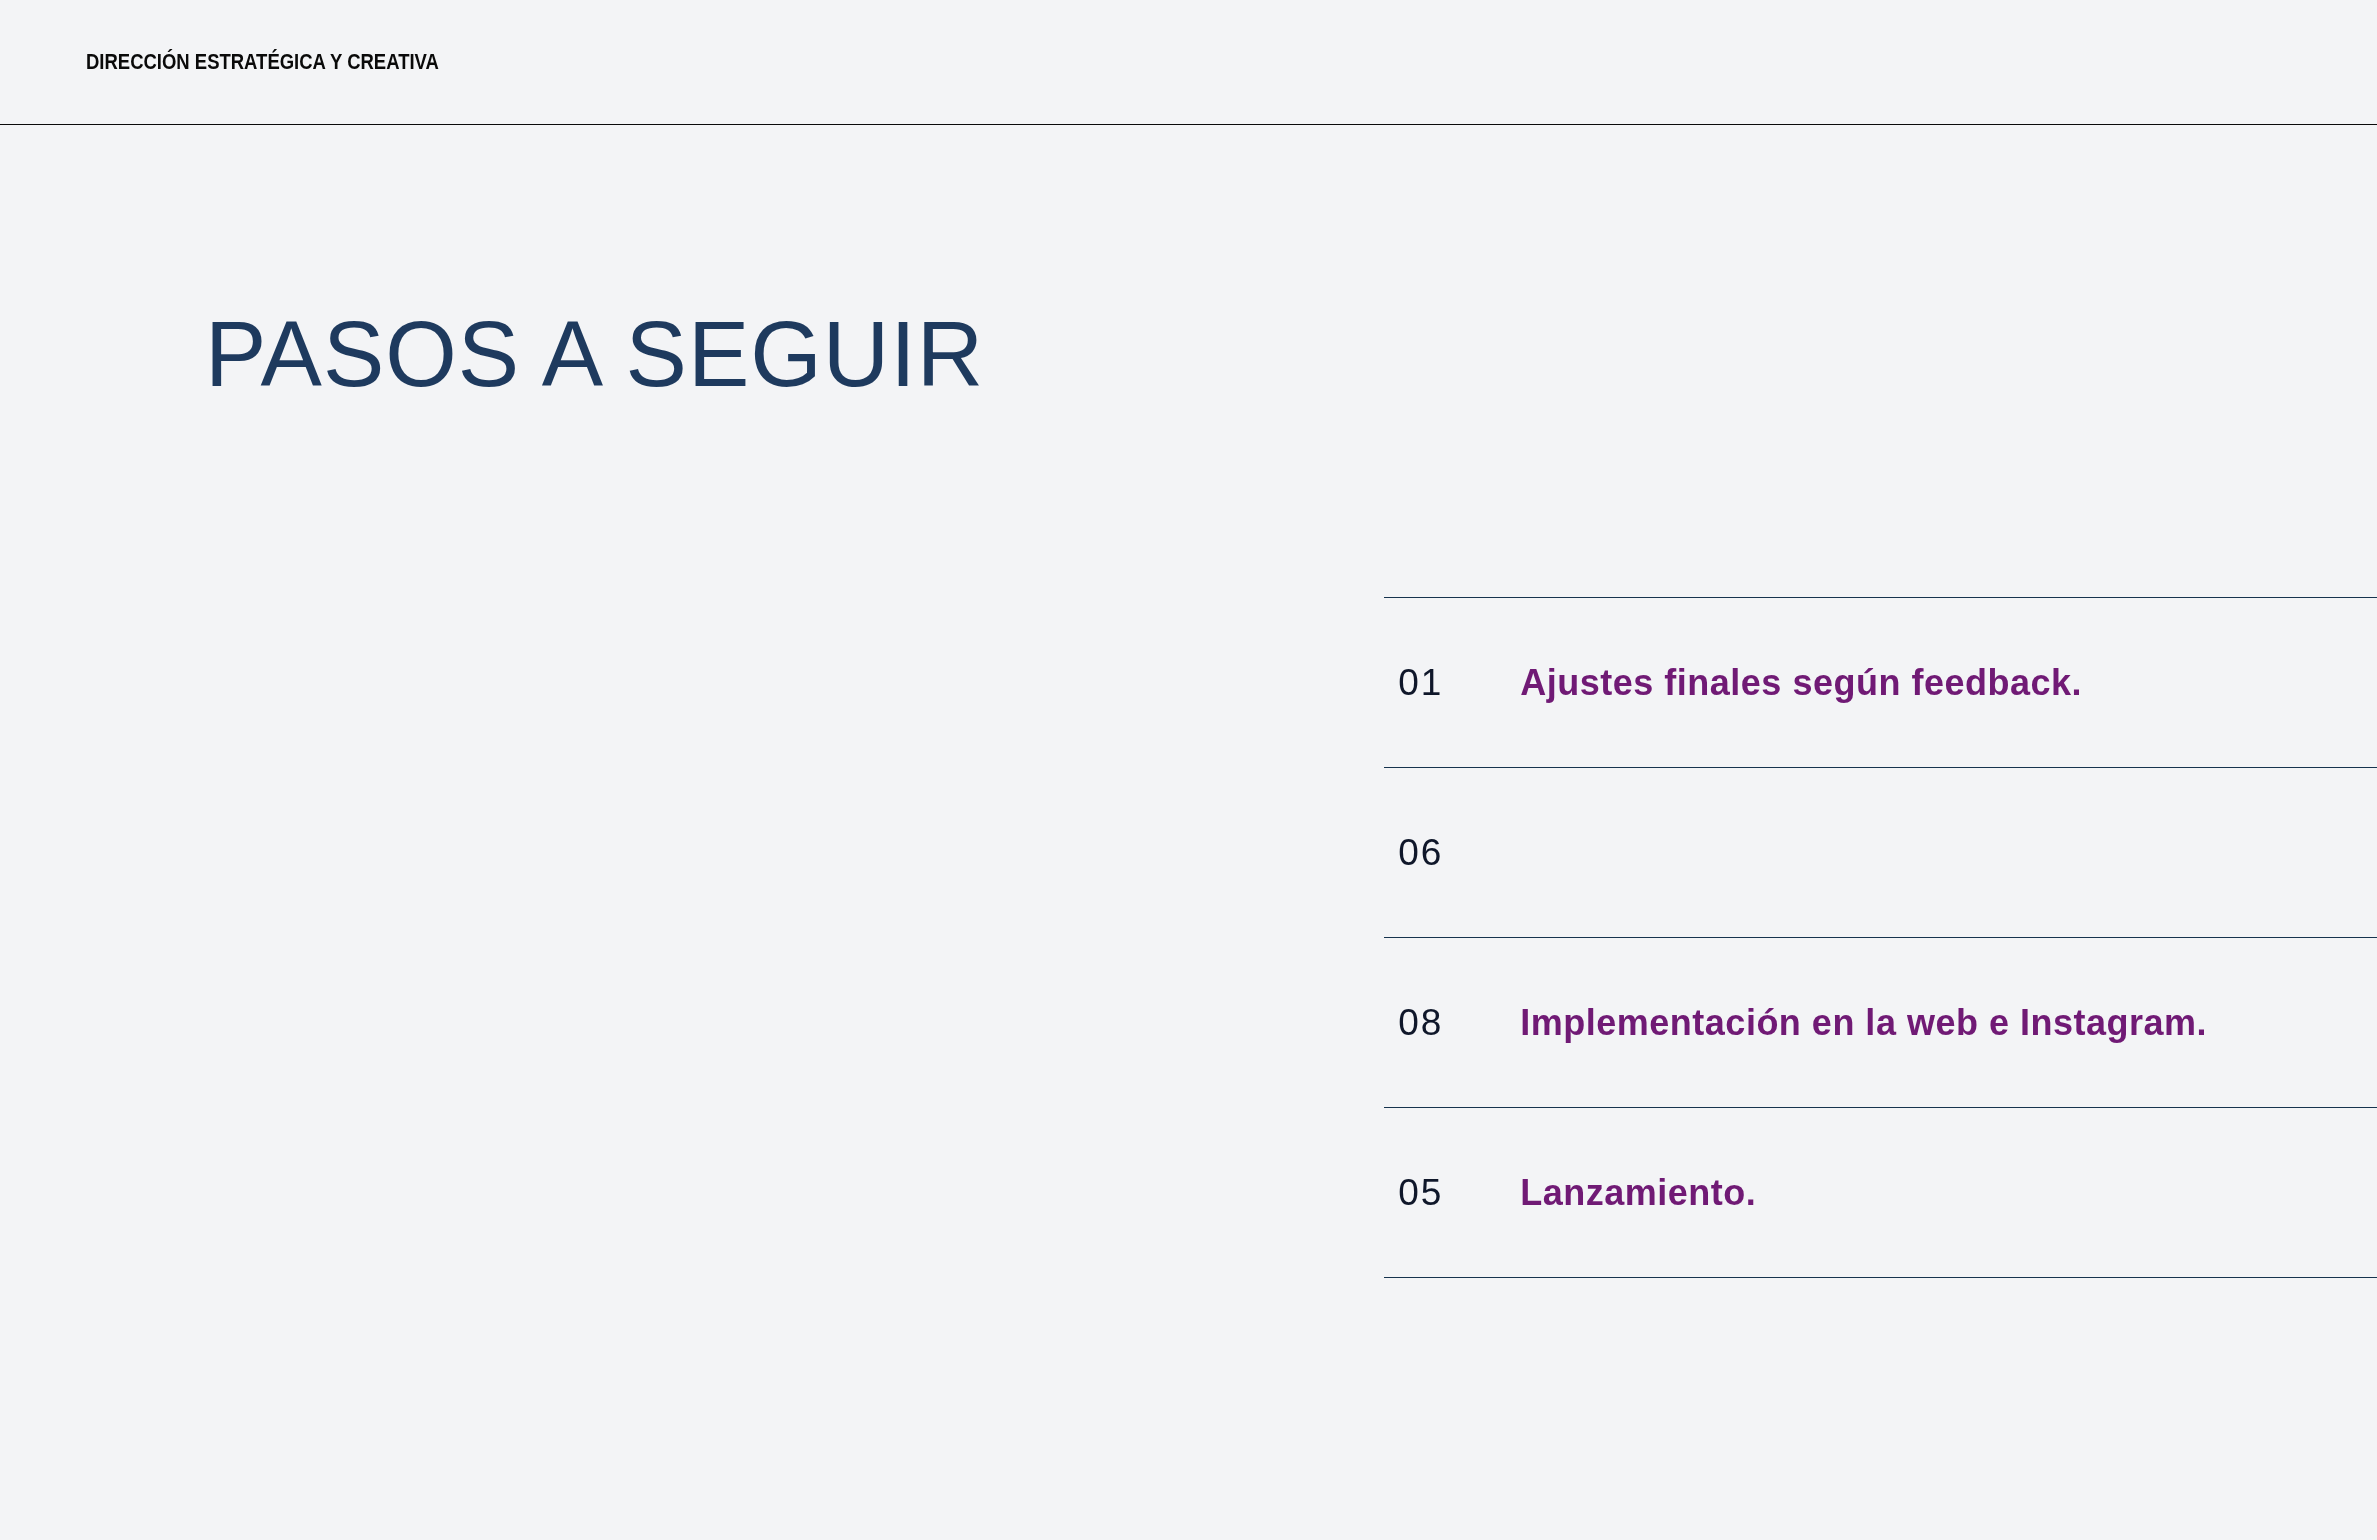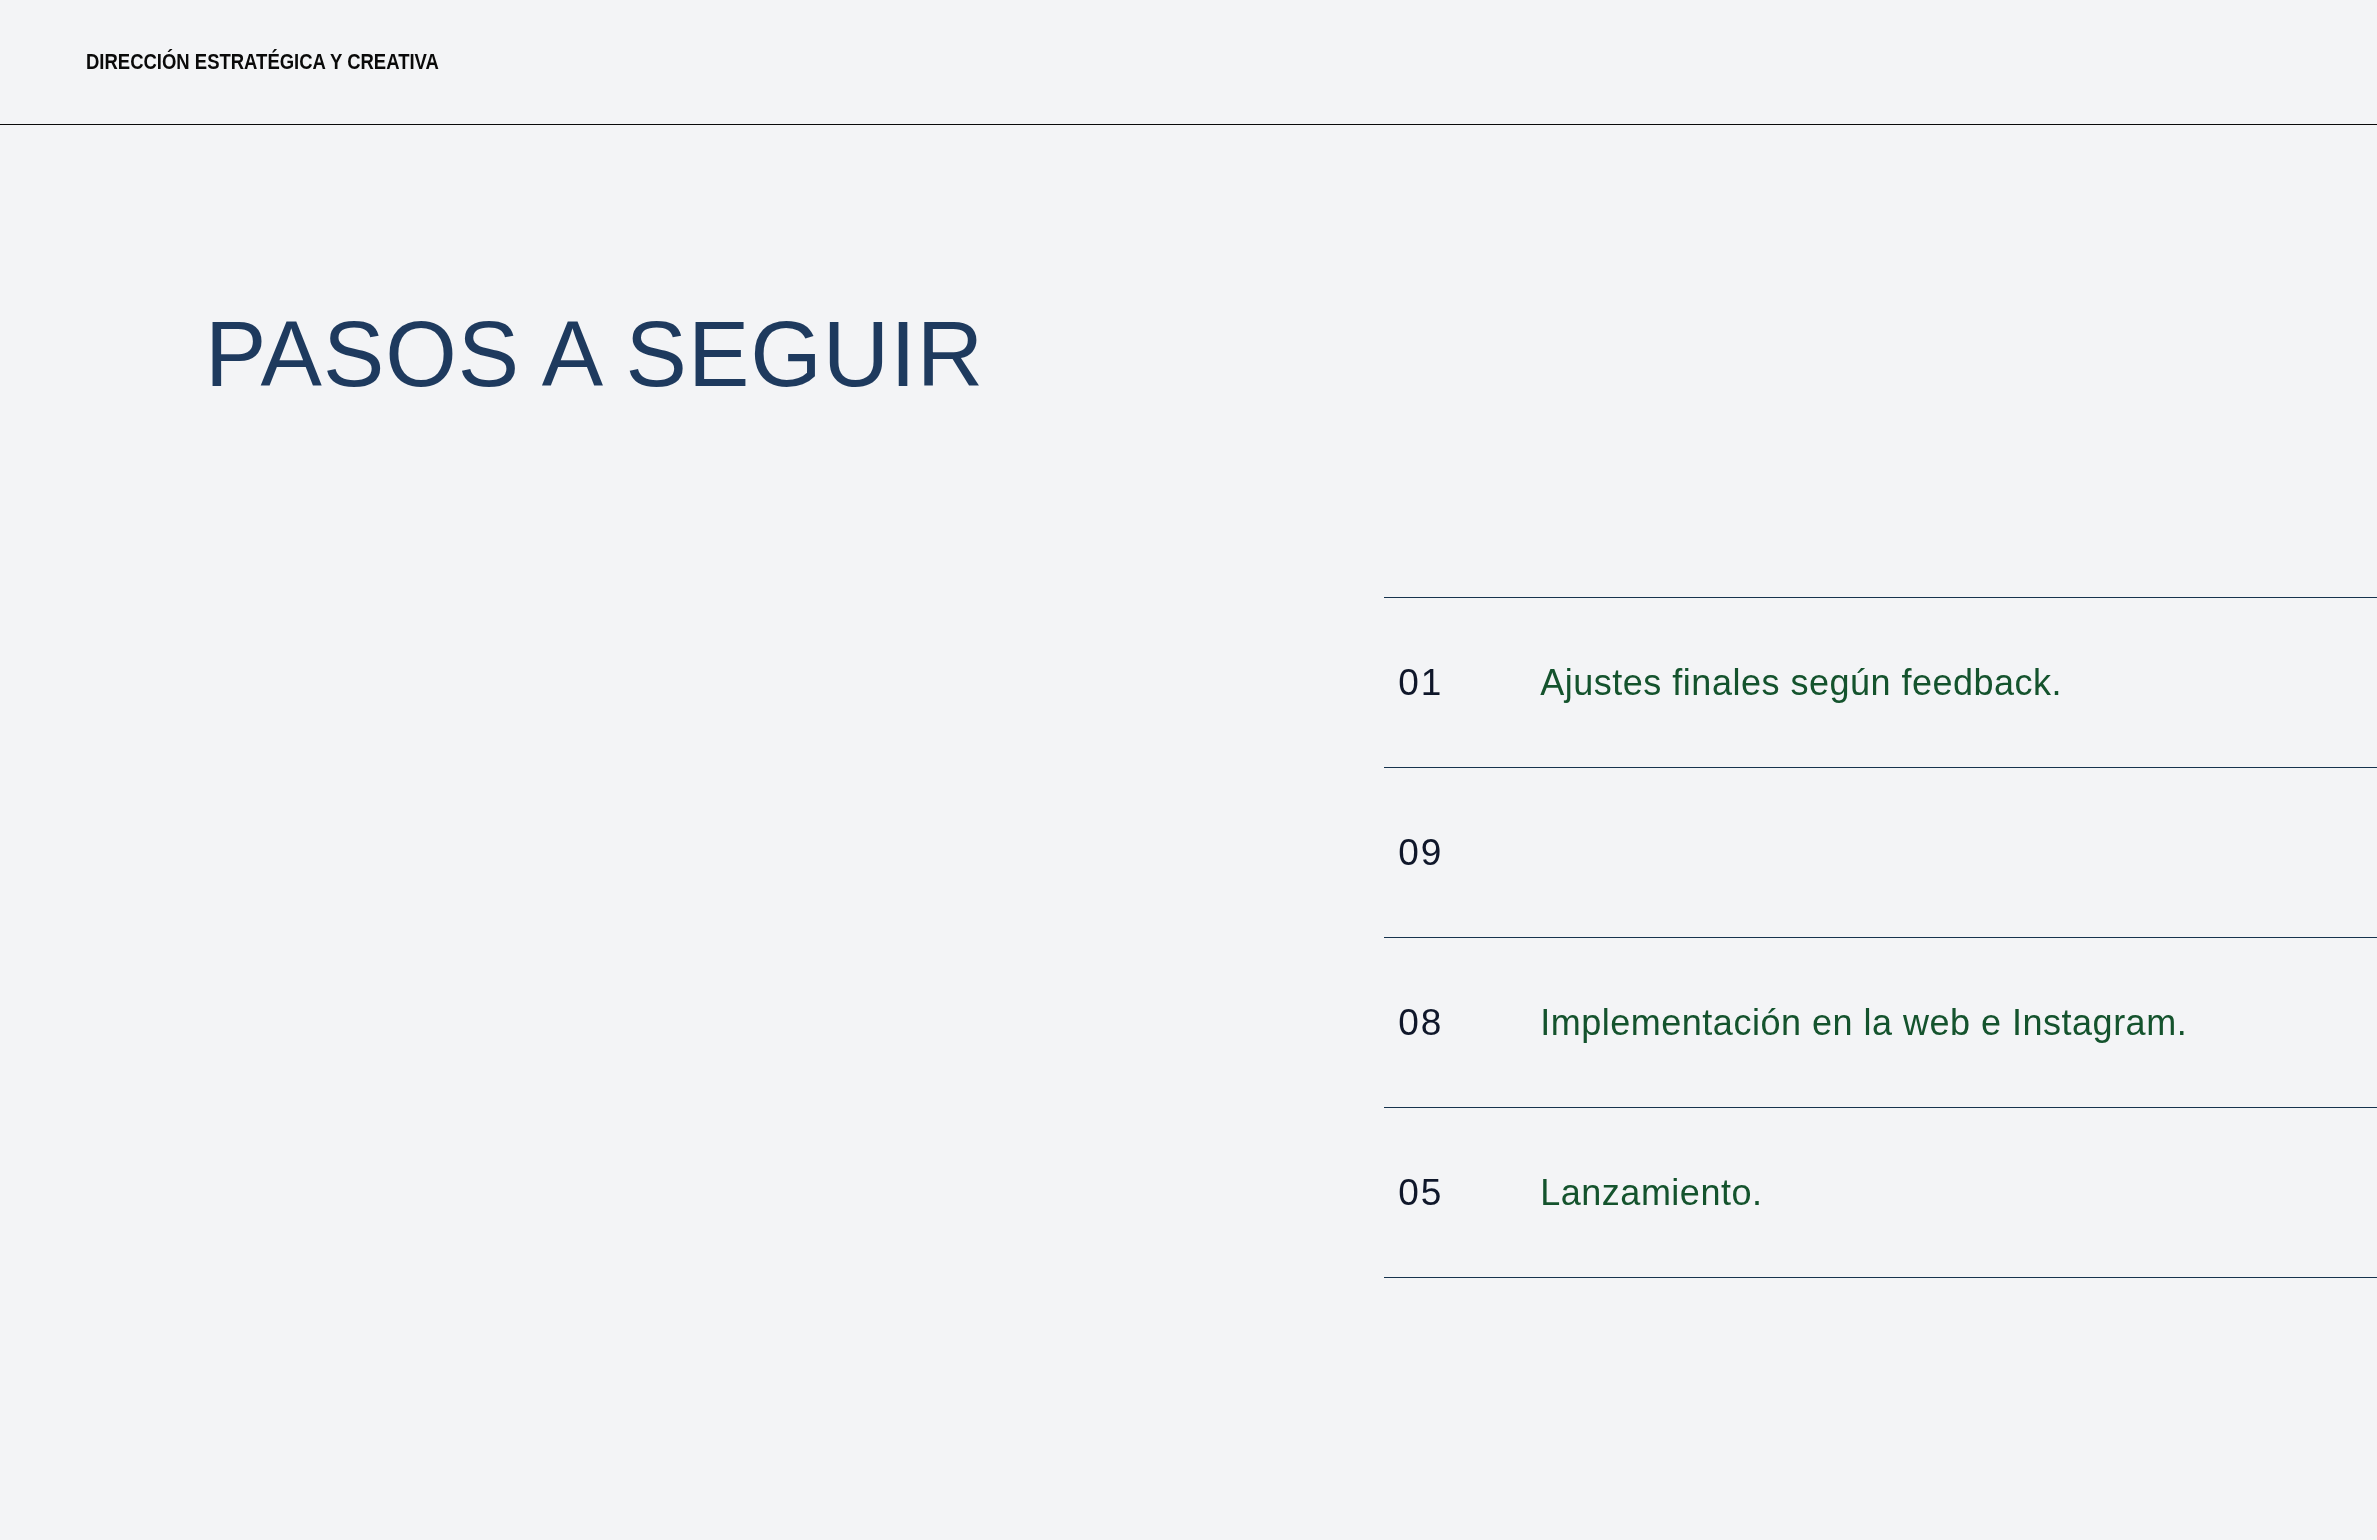--- a/index.html
+++ b/index.html
@@ -73,45 +73,44 @@
     width: 122px;
     flex: 0 0 122px;
     font-size: 37px;
     font-weight: 400;
     color: #0f172a;
     letter-spacing: 1.9px;
     line-height: 1;
   }
   .step-label {
     font-size: 36px;
-    font-weight: 400;
-    color: #14532d;
+    font-weight: 700;
+    color: #701a75;
     letter-spacing: 0.5px;
     line-height: 1;
     white-space: nowrap;
-    margin-left: 20px;
   }
 </style>
 </head>
 <body>
 
 <div class="header">
   <div class="header-left">DIRECCIÓN ESTRATÉGICA Y CREATIVA</div>
 
 </div>
 
 <div class="page-title">PASOS A SEGUIR</div>
 
 <div class="steps">
   <div class="step-row">
     <div class="step-number">01</div>
     <div class="step-label">Ajustes finales según feedback.</div>
   </div>
   <div class="step-row">
-    <div class="step-number">09</div>
+    <div class="step-number">06</div>
   </div>
   <div class="step-row">
     <div class="step-number">08</div>
     <div class="step-label">Implementación en la web e Instagram.</div>
   </div>
   <div class="step-row">
     <div class="step-number">05</div>
     <div class="step-label">Lanzamiento.</div>
   </div>
 </div>

